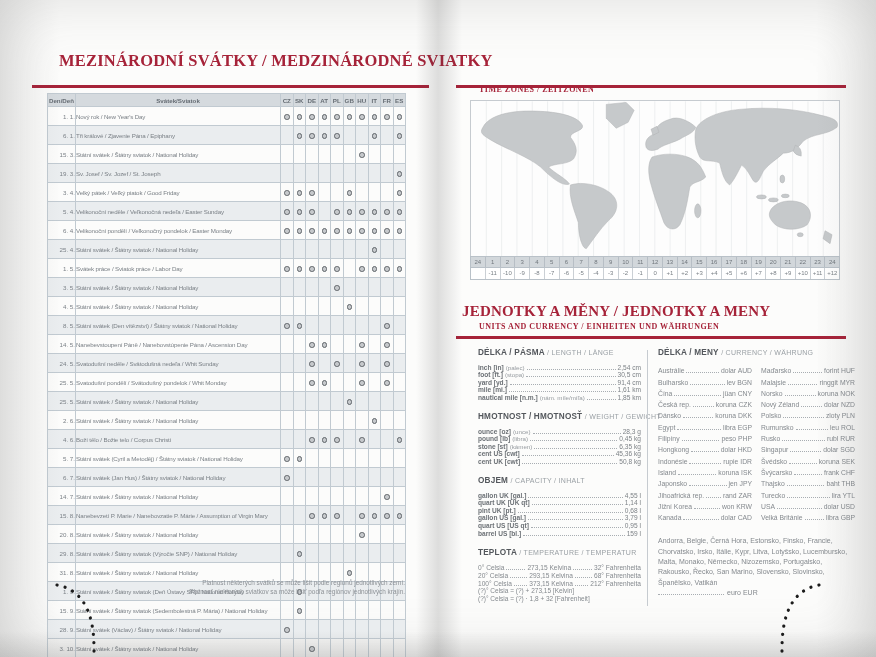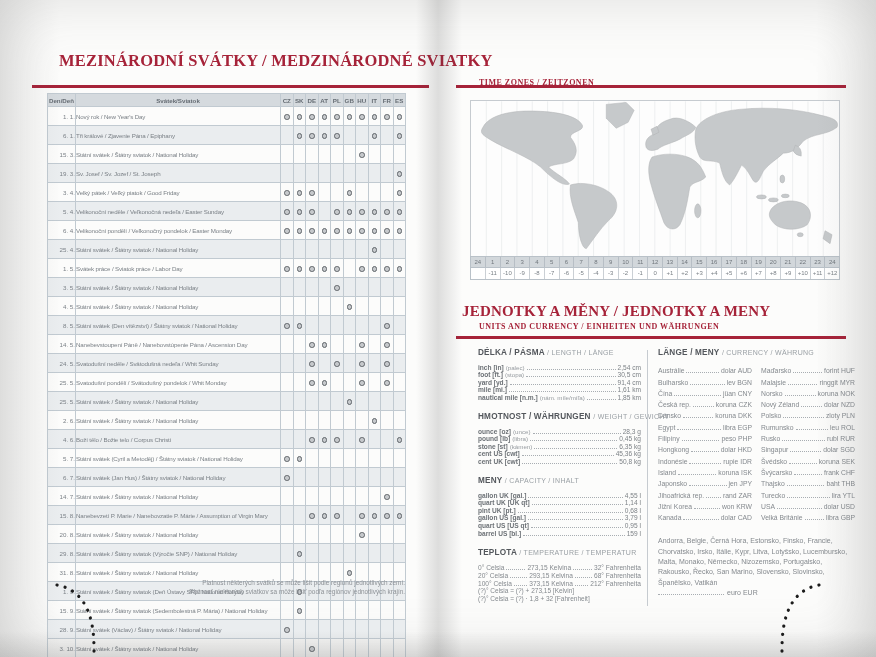--- a/index.html
+++ b/index.html
@@ -522,21 +522,21 @@
         </tbody>
     </table>
 
     <div class="footnotes">
       <div>Platnost některých svátků se může lišit podle regionů jednotlivých zemí.</div>
       <div>Platnosť niektorých sviatkov sa môže líšiť podľa regiónov jednotlivých krajín.</div>
     </div>
   </div>
 
   <div class="page page-right">
-    <div class="sub-title" style="left:42px;top:78px;">TIME ZONES / ZEITZONEN</div>
+    <div class="sub-title" style="left:42px;top:85px;">TIME ZONES / ZEITZONEN</div>
     <div class="red-rule" style="left:19px;top:85px;width:390px;"></div>
 
     <div class="map-box">
       <svg width="368" height="156" viewBox="0 0 370 156">
         <g stroke="#e2e5e7" stroke-width="0.6">
           <line x1="15.4" y1="0" x2="15.4" y2="156"></line>
             <line x1="30.8" y1="0" x2="30.8" y2="156"></line>
           <line x1="46.2" y1="0" x2="46.2" y2="156"></line>
             <line x1="61.6" y1="0" x2="61.6" y2="156"></line>
           <line x1="77" y1="0" x2="77" y2="156"></line>
@@ -669,21 +669,21 @@
             </div>
             <div class="u-row">
               <span class="u-label">nautical mile [n.m.]</span>
               <span class="u-note">(nám. míle/míľa)</span>
               <span class="leader"></span>
               <span class="u-value">1,85 km</span>
             </div>
           </div>
       </div>
       <div class="u-sec">
-        <div class="u-head"><span>HMOTNOST / WÄHRUNGEN</span> <span class="light">/ WEIGHT / GEWICHT</span></div>
+        <div class="u-head"><span>HMOTNOST / HMOTNOSŤ</span> <span class="light">/ WEIGHT / GEWICHT</span></div>
         <div>
             <div class="u-row">
               <span class="u-label">ounce [oz]</span>
               <span class="u-note">(unce)</span>
               <span class="leader"></span>
               <span class="u-value">28,3 g</span>
             </div>
             <div class="u-row">
               <span class="u-label">pound [lb]</span>
               <span class="u-note">(libra)</span>
@@ -702,21 +702,21 @@
               <span class="u-value">45,36 kg</span>
             </div>
             <div class="u-row">
               <span class="u-label">cent UK [cwt]</span>
               <span class="leader"></span>
               <span class="u-value">50,8 kg</span>
             </div>
           </div>
       </div>
       <div class="u-sec">
-        <div class="u-head"><span>MENY</span> <span class="light">/ CAPACITY / INHALT</span></div>
+        <div class="u-head"><span>OBJEM</span> <span class="light">/ CAPACITY / INHALT</span></div>
         <div>
             <div class="u-row">
               <span class="u-label">gallon UK [gal.]</span>
               <span class="leader"></span>
               <span class="u-value">4,55 l</span>
             </div>
             <div class="u-row">
               <span class="u-label">quart UK [UK qt]</span>
               <span class="leader"></span>
               <span class="u-value">1,14 l</span>
@@ -771,21 +771,21 @@
         <div>
             <div class="t-formula">(?)° Celsia = (?) + 273,15 [Kelvin]</div>
             <div class="t-formula">(?)° Celsia = (?) · 1,8 + 32 [Fahrenheit]</div>
           </div>
       </div>
     </div>
 
     <div class="u-divider"></div>
 
     <div class="u-col-right">
-      <div class="u-head"><span>LÄNGE / MENY</span> <span class="light">/ CURRENCY / WÄHRUNG</span></div>
+      <div class="u-head"><span>DÉLKA / MENY</span> <span class="light">/ CURRENCY / WÄHRUNG</span></div>
       <div class="cur-grid">
         <div class="cur-col">
             <div class="c-row">
               <span class="c-country">Austrálie</span>
               <span class="leader"></span>
               <span class="c-value">dolar AUD</span>
             </div>
             <div class="c-row">
               <span class="c-country">Bulharsko</span>
               <span class="leader"></span>

